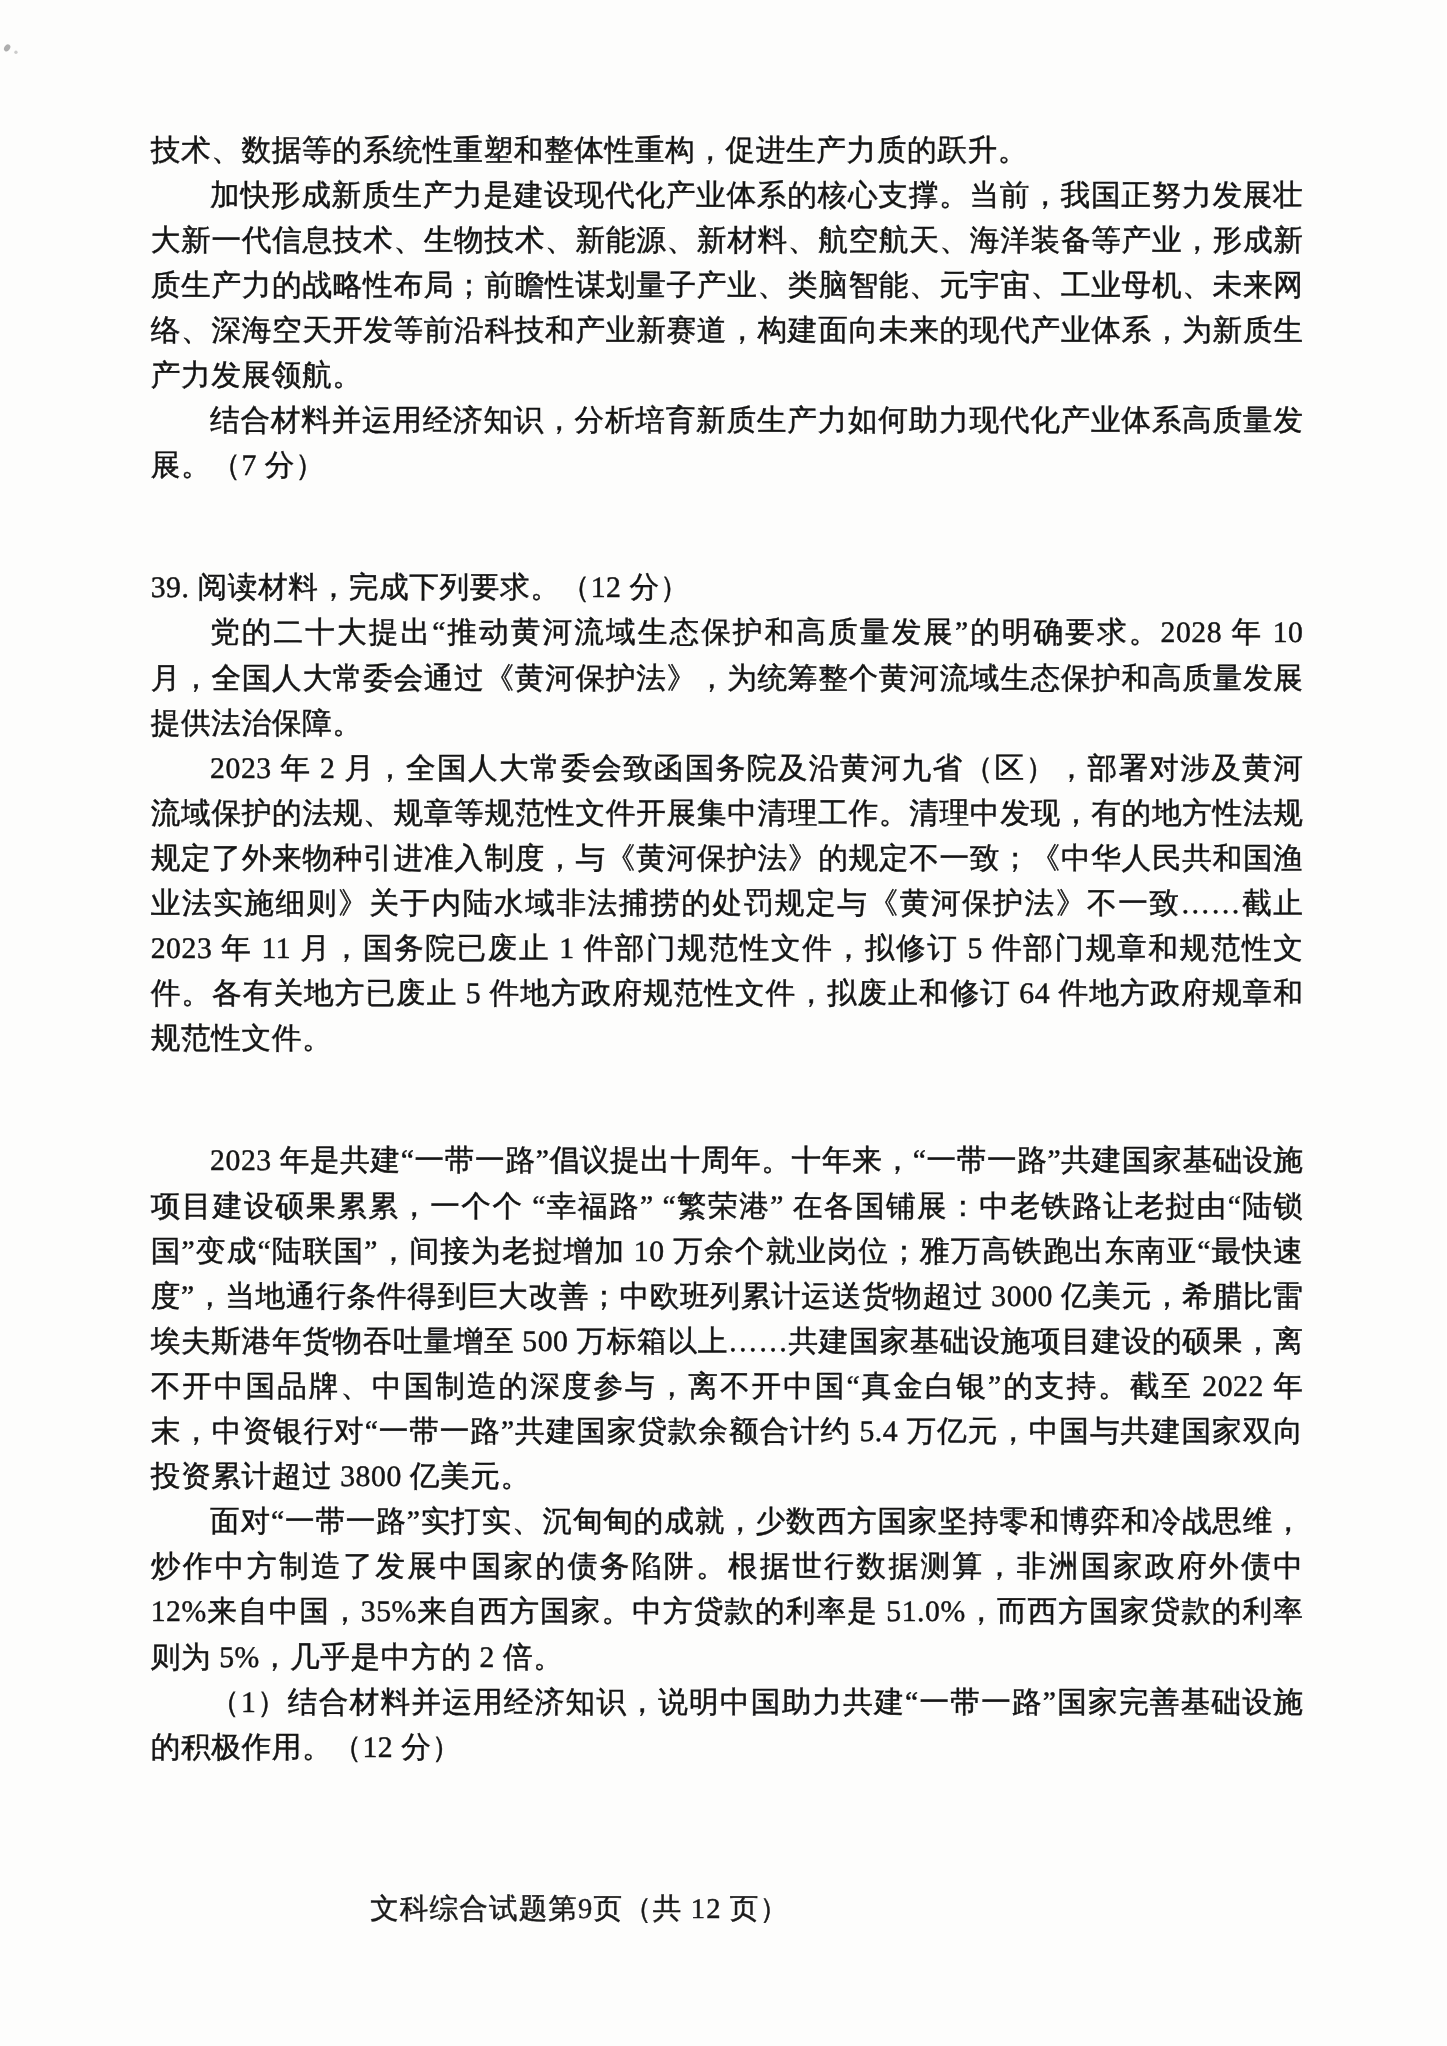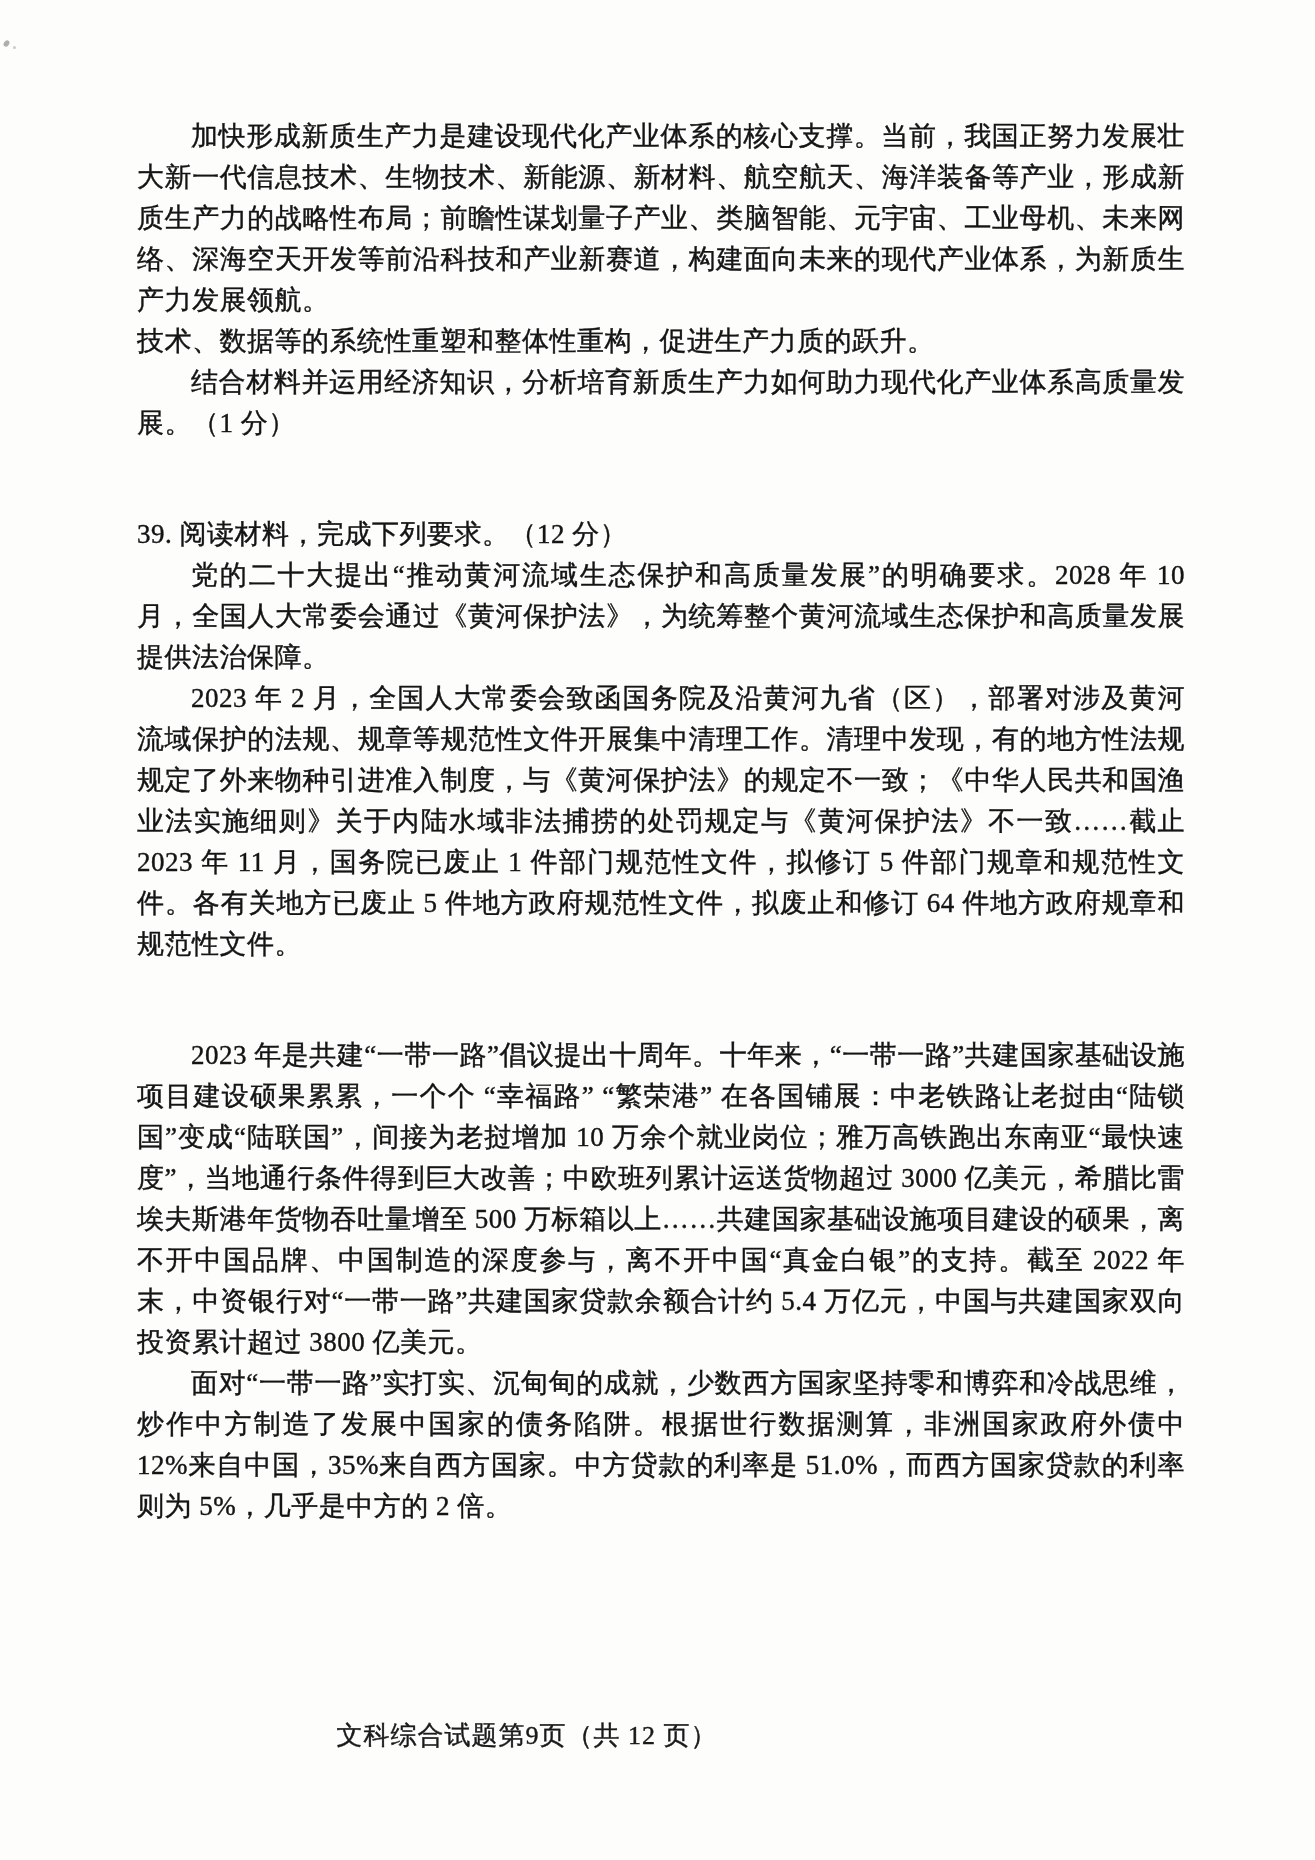--- a/index.html
+++ b/index.html
@@ -60,31 +60,32 @@
 </style>
 </head>
 <body>
 
 <div class="speck s1"></div>
 <div class="speck s2"></div>
 
 <div class="page">
 
   <div class="question-block" style="margin-top:0;">
+    <p class="para">技术、数据等的系统性重塑和整体性重构，促进生产力质的跃升。</p>
     <p class="para indent">加快形成新质生产力是建设现代化产业体系的核心支撑。当前，我国正努力发展壮大新一代信息技术、生物技术、新能源、新材料、航空航天、海洋装备等产业，形成新质生产力的战略性布局；前瞻性谋划量子产业、类脑智能、元宇宙、工业母机、未来网络、深海空天开发等前沿科技和产业新赛道，构建面向未来的现代产业体系，为新质生产力发展领航。</p>
-    <p class="para">技术、数据等的系统性重塑和整体性重构，促进生产力质的跃升。</p>
-    <p class="para indent">结合材料并运用经济知识，分析培育新质生产力如何助力现代化产业体系高质量发展。（1 分）</p>
+    <p class="para indent">结合材料并运用经济知识，分析培育新质生产力如何助力现代化产业体系高质量发展。（7 分）</p>
   </div>
 
   <div class="question-block">
     <p class="para">39. 阅读材料，完成下列要求。（12 分）</p>
     <p class="para indent">党的二十大提出“推动黄河流域生态保护和高质量发展”的明确要求。2028 年 10 月，全国人大常委会通过《黄河保护法》，为统筹整个黄河流域生态保护和高质量发展提供法治保障。</p>
     <p class="para indent">2023 年 2 月，全国人大常委会致函国务院及沿黄河九省（区），部署对涉及黄河流域保护的法规、规章等规范性文件开展集中清理工作。清理中发现，有的地方性法规规定了外来物种引进准入制度，与《黄河保护法》的规定不一致；《中华人民共和国渔业法实施细则》关于内陆水域非法捕捞的处罚规定与《黄河保护法》不一致……截止 2023 年 11 月，国务院已废止 1 件部门规范性文件，拟修订 5 件部门规章和规范性文件。各有关地方已废止 5 件地方政府规范性文件，拟废止和修订 64 件地方政府规章和规范性文件。</p>
   </div>
 
   <div class="question-block">
     <p class="para indent">2023 年是共建“一带一路”倡议提出十周年。十年来，“一带一路”共建国家基础设施项目建设硕果累累，一个个 “幸福路” “繁荣港” 在各国铺展：中老铁路让老挝由“陆锁国”变成“陆联国”，间接为老挝增加 10 万余个就业岗位；雅万高铁跑出东南亚“最快速度”，当地通行条件得到巨大改善；中欧班列累计运送货物超过 3000 亿美元，希腊比雷埃夫斯港年货物吞吐量增至 500 万标箱以上……共建国家基础设施项目建设的硕果，离不开中国品牌、中国制造的深度参与，离不开中国“真金白银”的支持。截至 2022 年末，中资银行对“一带一路”共建国家贷款余额合计约 5.4 万亿元，中国与共建国家双向投资累计超过 3800 亿美元。</p>
     <p class="para indent">面对“一带一路”实打实、沉甸甸的成就，少数西方国家坚持零和博弈和冷战思维，炒作中方制造了发展中国家的债务陷阱。根据世行数据测算，非洲国家政府外债中 12%来自中国，35%来自西方国家。中方贷款的利率是 51.0%，而西方国家贷款的利率则为 5%，几乎是中方的 2 倍。</p>
+    <p class="para indent">（1）结合材料并运用经济知识，说明中国助力共建“一带一路”国家完善基础设施的积极作用。（12 分）</p>
   </div>
 
 </div>
 
 <div class="footer">文科综合试题第9页（共 12 页）</div>
 
 </body></html>

